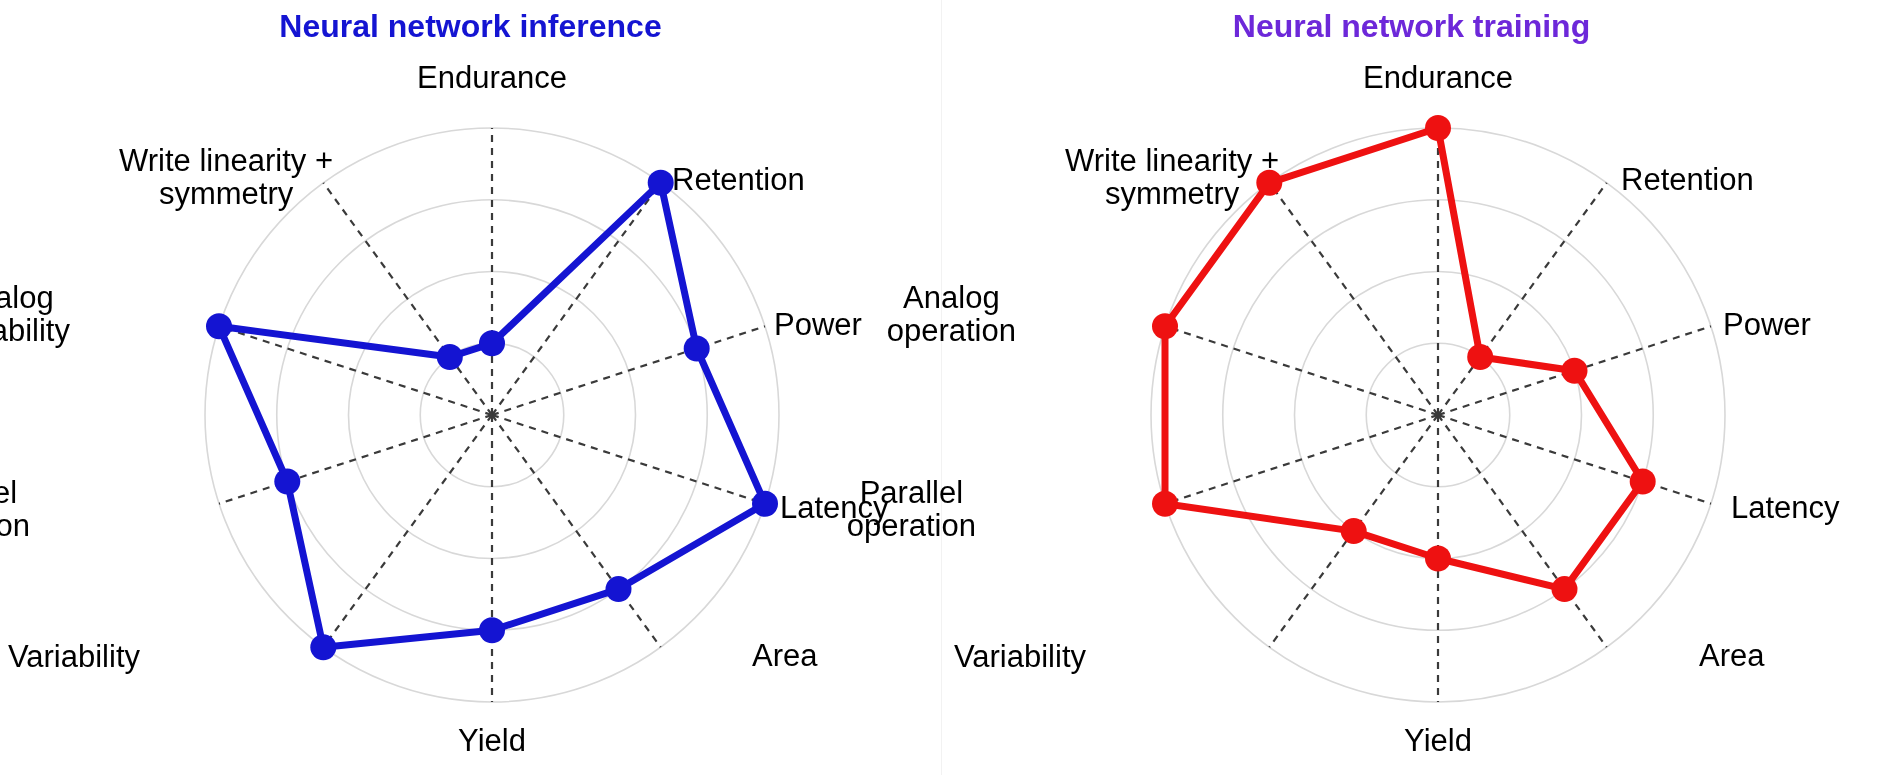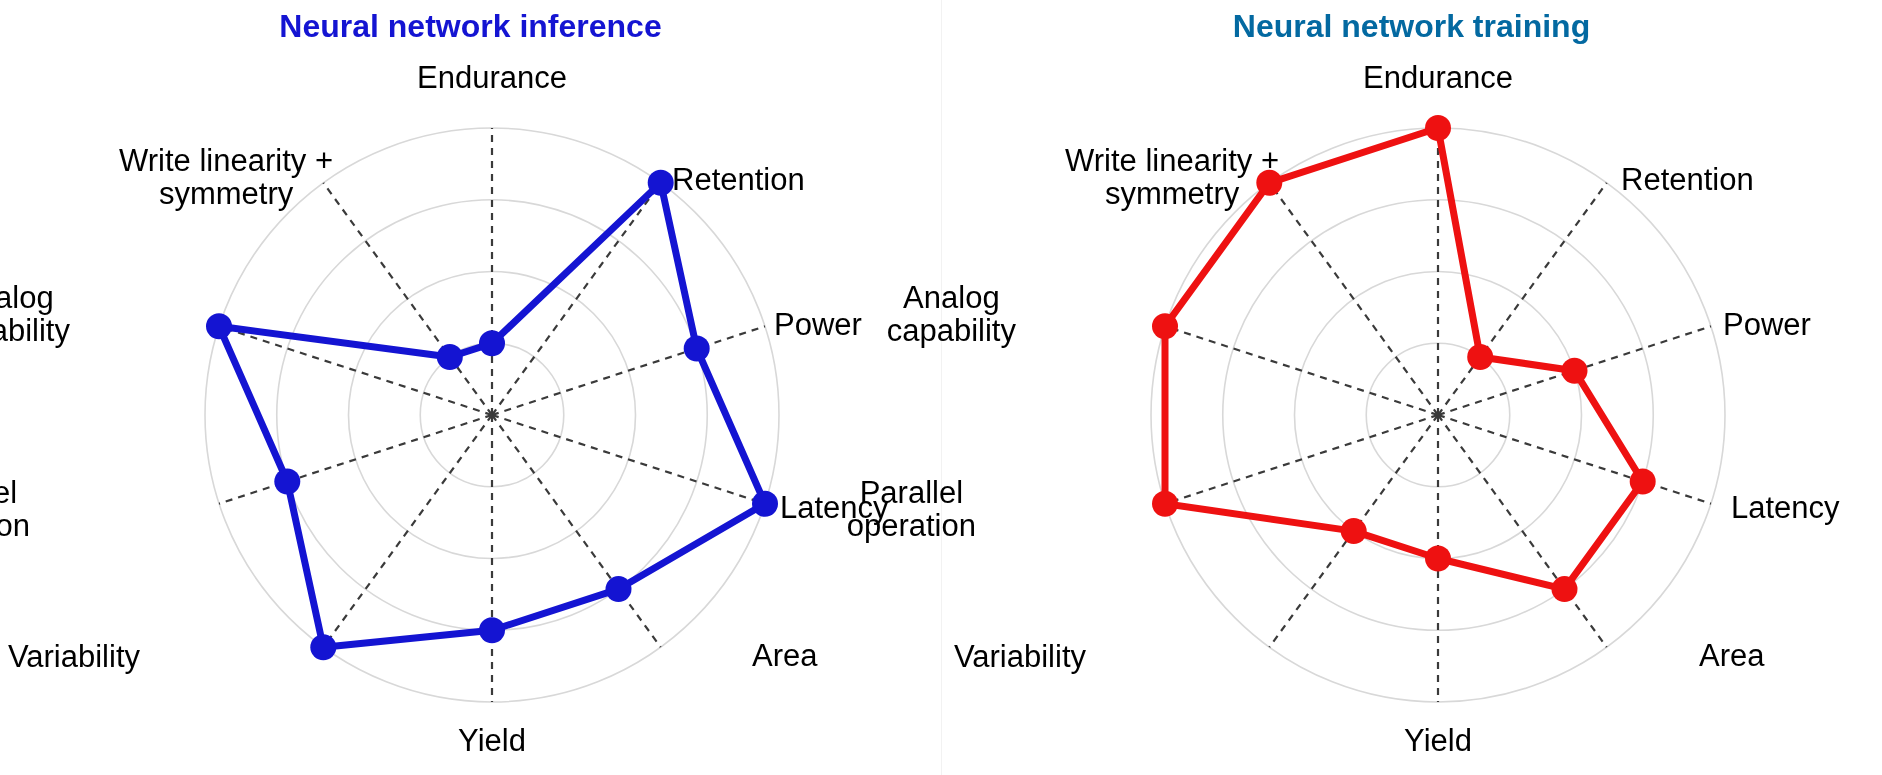--- a/index.html
+++ b/index.html
@@ -34,21 +34,21 @@
     top: 8px;
     left: 0;
     width: 941px;
     text-align: center;
     font-size: 32px;
     font-weight: 700;
     letter-spacing: 0px;
     white-space: nowrap;
   }
   .panel.left .panel-title  { color: #1414d2; }
-  .panel.right .panel-title { color: #0369a1; text-align: center; }
+  .panel.right .panel-title { color: #6d28d9; text-align: center; }
 
   .radar-svg {
     position: absolute;
     top: 0;
     left: 0;
     width: 941px;
     height: 775px;
   }
 
   .axis-label {
@@ -177,19 +177,19 @@
     <div class="axis-label al-right" style="left:758px; top:656px;">Area</div>
 
     <div class="axis-label al-center" style="left:497px; top:741px;">Yield</div>
 
     <div class="axis-label al-left" style="left:145px; top:657px;">Variability</div>
 
     <div class="axis-label al-left" style="left:35px; top:510px;">Parallel
 operation</div>
 
     <div class="axis-label al-left" style="left:75px; top:315px;">Analog
-capability</div>
+operation</div>
 
     <div class="axis-label al-left" style="left:338px; top:178px;">Write linearity +
 symmetry</div>
   </div>
 
 </div>
 
 </body></html>

